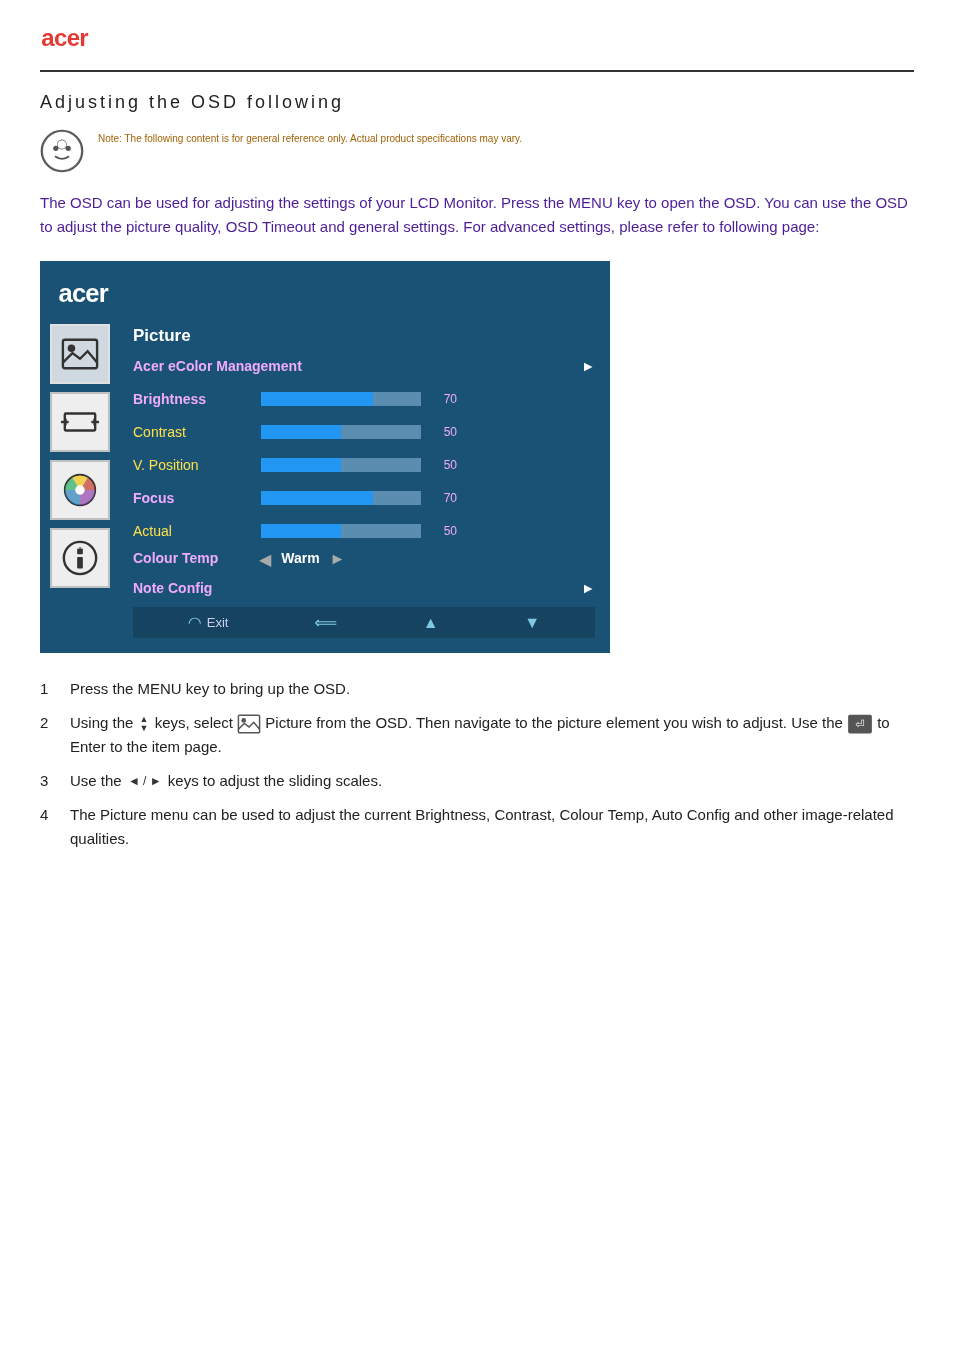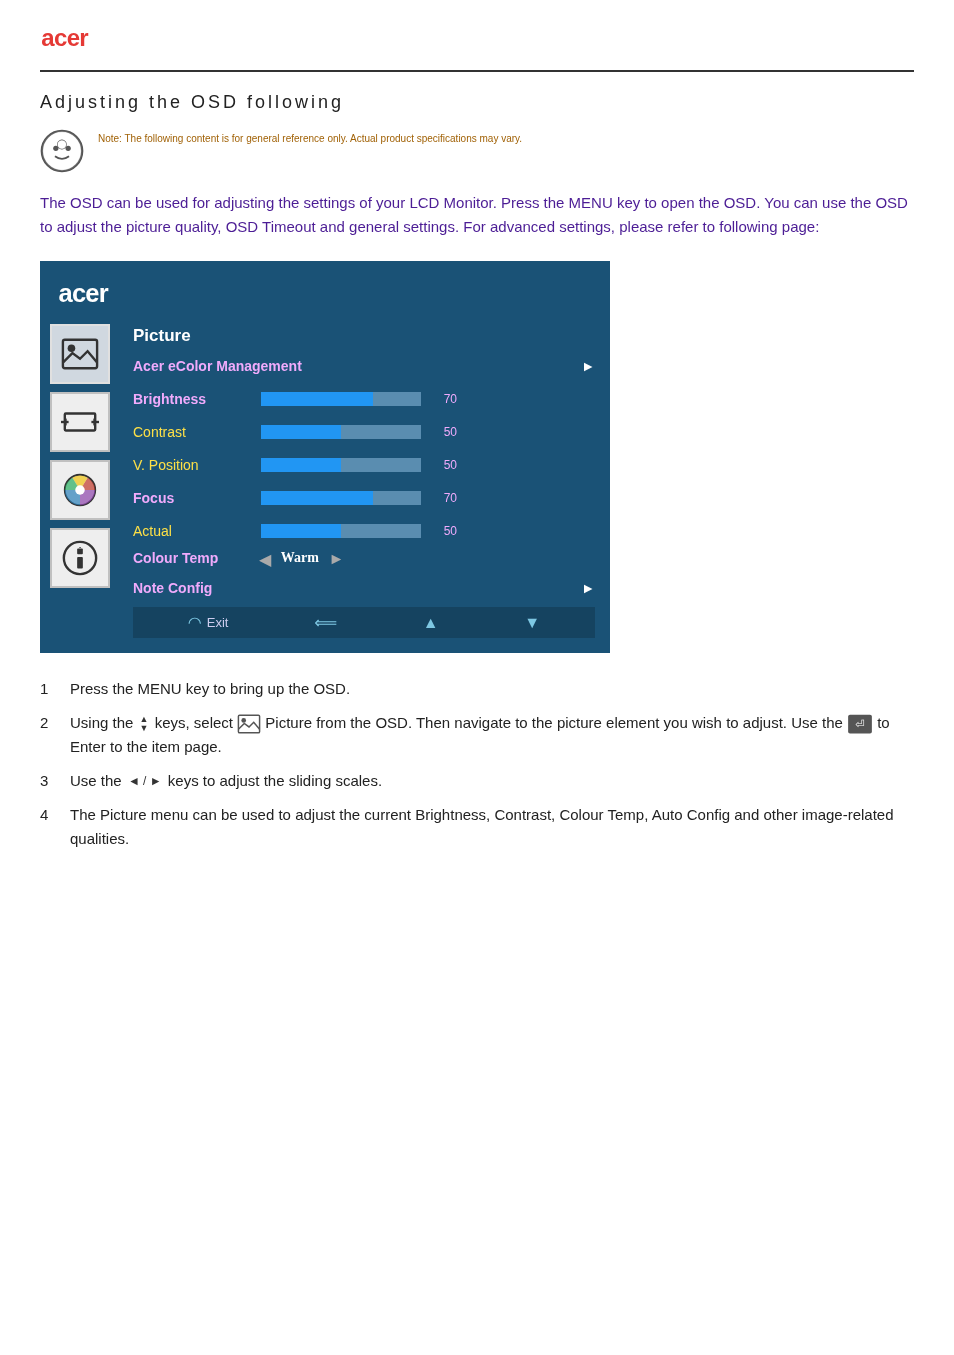--- a/index.html
+++ b/index.html
@@ -175,21 +175,20 @@
     }
     .osd-colour-arrow {
       color: #aaa;
       font-size: 16px;
       margin: 0 6px;
     }
     .osd-colour-value {
       color: #fff;
       font-size: 14px;
       font-weight: bold;
-      font-family: Liberation Serif, serif;
     }
     
     .osd-bottom-bar {
       background: #154360;
       display: flex;
       align-items: center;
       justify-content: space-around;
       padding: 6px 12px;
       margin-top: 4px;
     }

